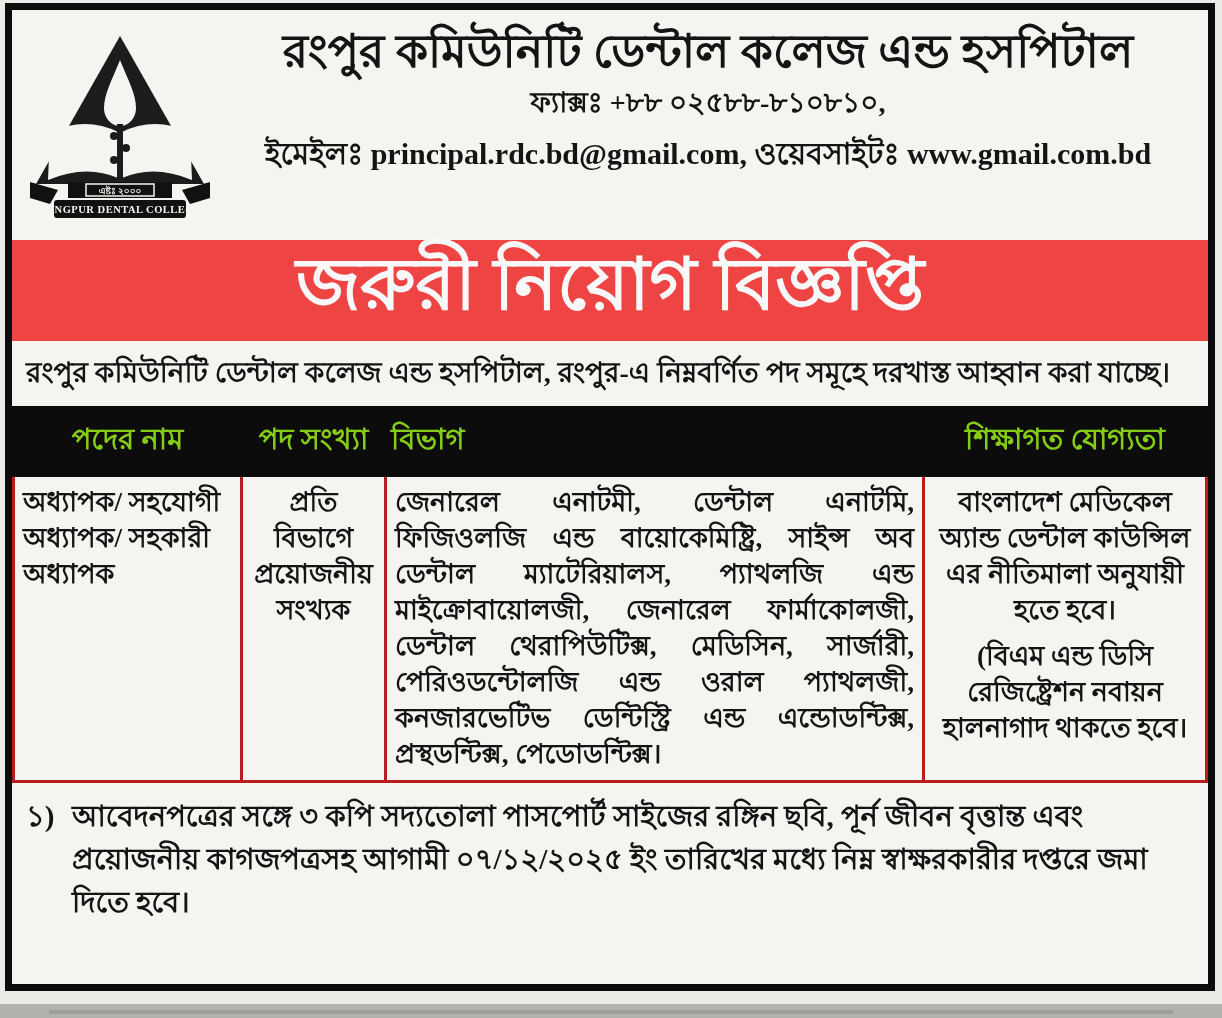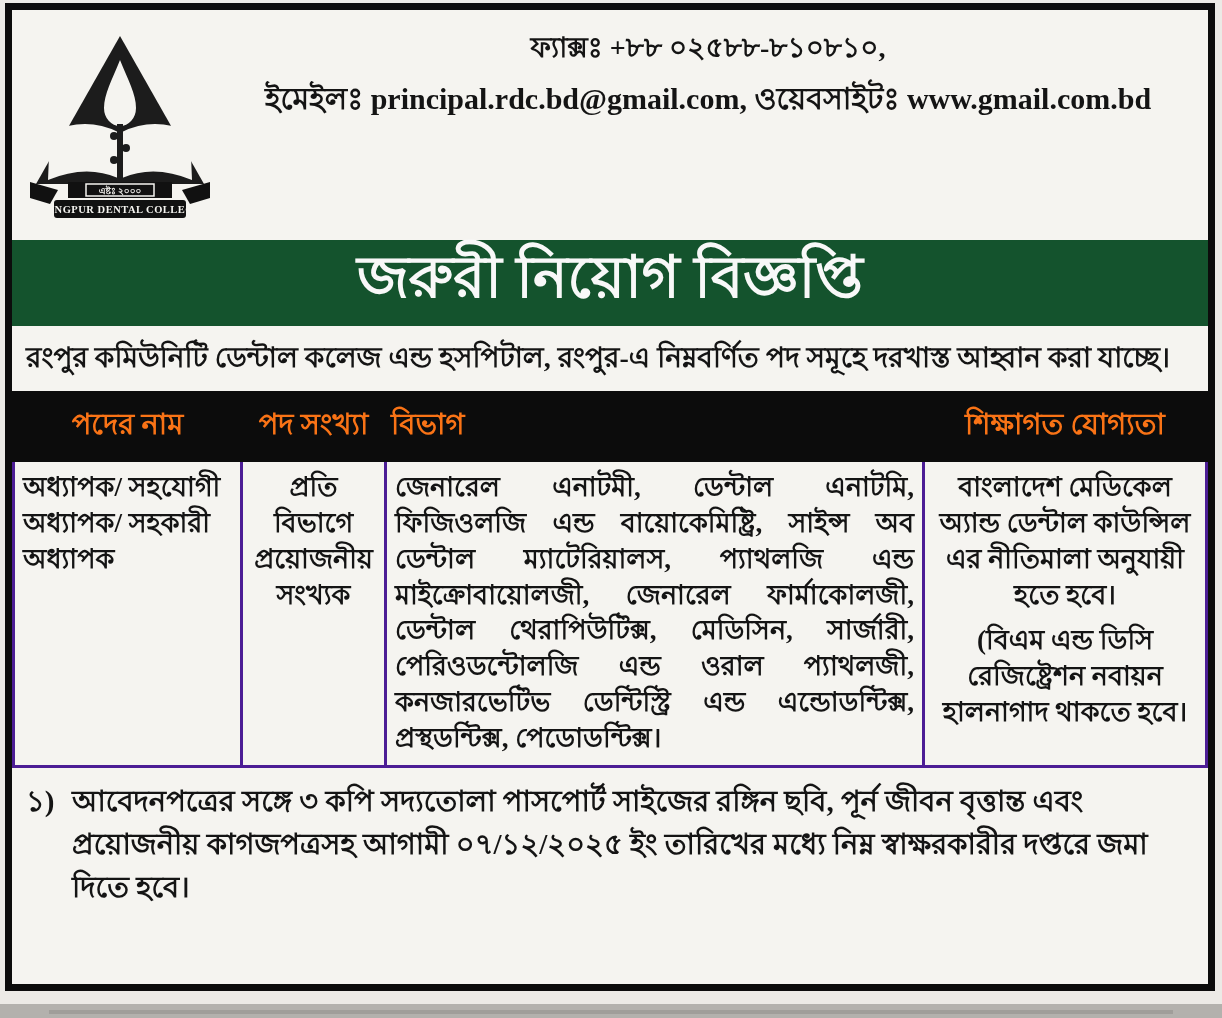--- a/index.html
+++ b/index.html
@@ -16,34 +16,34 @@
   .header { display:flex; padding:14px 10px 4px 16px; }
   .logo-wrap { width:190px; flex:0 0 190px; padding-top:8px; }
   .head-text { flex:1; text-align:center; padding:0 6px; }
   .org-title { font-size:46px; font-weight:bold; line-height:1.2; letter-spacing:0; }
   .org-address { font-size:26px; font-weight:bold; margin-top:2px; }
   .org-phone { font-size:28px; font-weight:bold; margin-top:8px; }
   .org-fax { font-size:28px; font-weight:bold; margin-top:2px; }
   .org-email { font-size:30px; font-weight:bold; margin-top:2px; }
   
   .banner {
-    background:#14532d; color:#f8f8f8; text-align:center;
-    font-size:58px; font-weight:bold; padding:6px 0 16px; line-height:1.1;
+    background:#ef4444; color:#f8f8f8; text-align:center;
+    font-size:72px; font-weight:bold; padding:6px 0 16px; line-height:1.1;
   }
   
   .intro { font-size:28px; font-weight:bold; padding:10px 12px 8px 14px; }
   
   table.posts { width:calc(100% - 0px); border-collapse:collapse; }
   table.posts th {
-    background:#0c0c0c; color:#f97316; font-size:29px; font-weight:bold;
+    background:#0c0c0c; color:#84cc16; font-size:29px; font-weight:bold;
     padding:7px 4px 9px; border:3px solid #0c0c0c; border-left:3px solid #f5f4f0;
   }
   table.posts th:first-child { border-left:3px solid #0c0c0c; }
   table.posts td {
-    border:3px solid #4c1d95; vertical-align:top; font-size:27px; font-weight:bold;
+    border:3px solid #b91c1c; vertical-align:top; font-size:27px; font-weight:bold;
     padding:8px 8px; line-height:1.33; height:252px;
   }
   .col-name  { width:228px; }
   .col-count { width:144px; text-align:center; }
   .col-dept  { width:538px; text-align:justify; }
   .col-qual  { width:auto;  text-align:center; }
   .qual-p2 { margin-top:10px; }
   
   .notes { padding:12px 16px 4px 14px; }
   .note { display:flex; font-size:29px; font-weight:bold; line-height:1.48; margin-bottom:4px; }
@@ -78,20 +78,21 @@
           <polygon points="2,150 30,158 22,172 2,166" fill="#111"></polygon>
           <polygon points="182,150 154,158 162,172 182,166" fill="#111"></polygon>
           <rect x="40" y="150" width="104" height="16" fill="#111"></rect>
           <rect x="58" y="152" width="68" height="12" fill="none" stroke="#f5f4f0" stroke-width="1.5"></rect>
           <text x="92" y="162" text-anchor="middle" font-size="9" fill="#f5f4f0" font-weight="bold">এষ্টঃ ২০০০</text>
           <rect x="26" y="168" width="132" height="18" rx="3" fill="#111"></rect>
           <text x="92" y="181" text-anchor="middle" font-size="10.5" fill="#f5f4f0" font-weight="bold" letter-spacing="0.5">RANGPUR DENTAL COLLEGE</text>
         </svg>
       </div>
       <div class="head-text">
+        <div class="org-title">রংপুর কমিউনিটি ডেন্টাল কলেজ এন্ড হসপিটাল</div>
         <div class="org-fax">ফ্যাক্সঃ +৮৮ ০২৫৮৮-৮১০৮১০,</div>
         <div class="org-email">ইমেইলঃ principal.rdc.bd@gmail.com, ওয়েবসাইটঃ www.gmail.com.bd</div>
       </div>
     </div>
 
     <div class="banner">জরুরী নিয়োগ বিজ্ঞপ্তি</div>
 
     <div class="intro">রংপুর কমিউনিটি ডেন্টাল কলেজ এন্ড হসপিটাল, রংপুর-এ নিম্নবর্ণিত পদ সমূহে দরখাস্ত আহ্বান করা যাচ্ছে।</div>
 
     <table class="posts">

